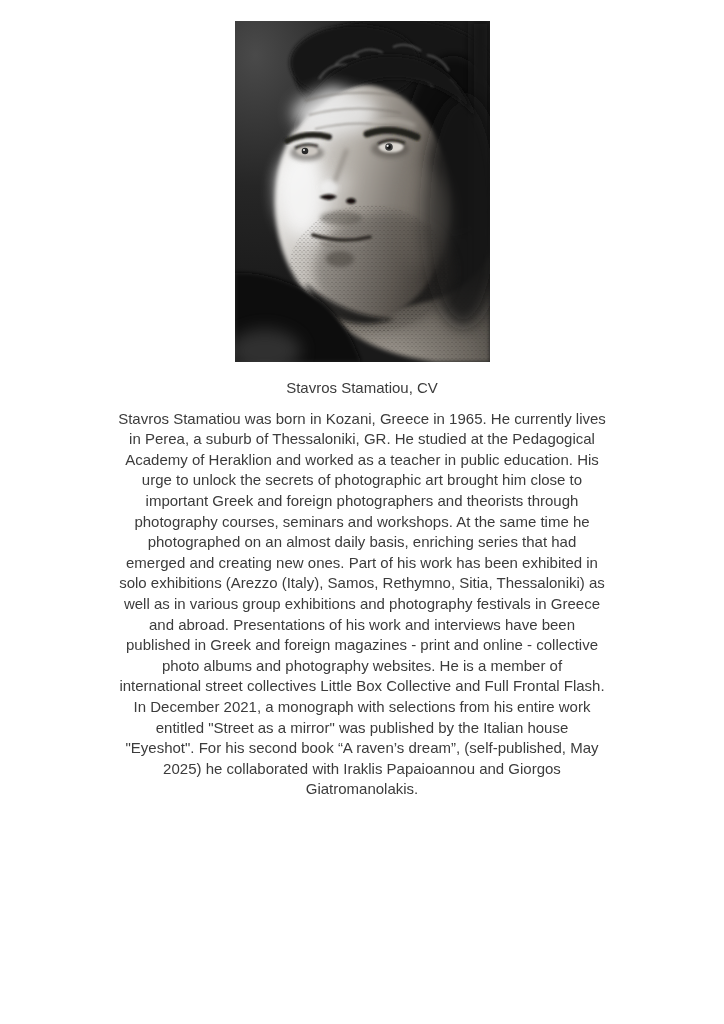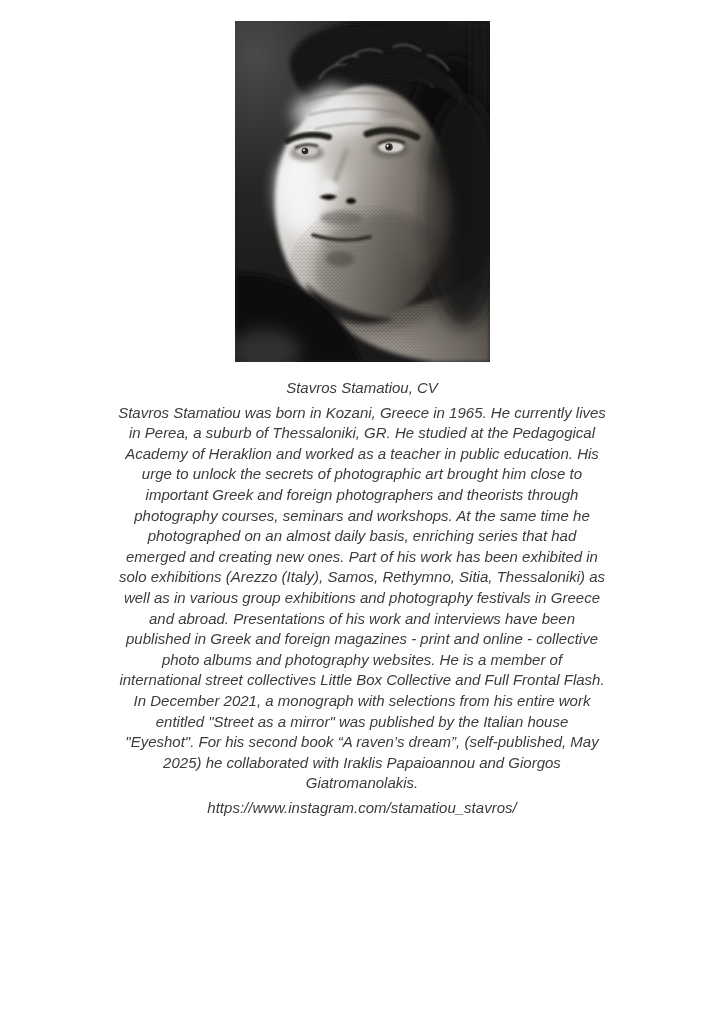--- a/index.html
+++ b/index.html
@@ -19,21 +19,21 @@
   }
   .portrait svg { display: block; }
   .cv {
     margin: 16px auto 0 auto;
     width: 700px;
     text-align: center;
     color: #3c3c3c;
     font-size: 15px;
     line-height: 20.6px;
   }
-  .cv p { margin: 4px; padding: 0; font-style: italic; }
+  .cv p { margin: 10px; padding: 0; }
   .cv-body { white-space: pre-line; }
   .cv-link { color: #3c3c3c; text-decoration: none; }
 </style>
 </head>
 <body>
 
 <main class="page">
 
   <figure class="portrait" aria-label="Black-and-white portrait photograph of Stavros Stamatiou, a man with dark curly hair and stubble, face lit from the left against a dark background">
     <svg width="255" height="341" viewBox="0 0 255 341" role="img">
@@ -146,16 +146,15 @@
 well as in various group exhibitions and photography festivals in Greece
 and abroad. Presentations of his work and interviews have been
 published in Greek and foreign magazines - print and online - collective
 photo albums and photography websites. He is a member of
 international street collectives Little Box Collective and Full Frontal Flash.
 In December 2021, a monograph with selections from his entire work
 entitled "Street as a mirror" was published by the Italian house
 "Eyeshot". For his second book “A raven’s dream”, (self-published, May
 2025) he collaborated with Iraklis Papaioannou and Giorgos
 Giatromanolakis.</p>
-    <p class="cv-link">https://www.instagram.com/stamatiou_stavros/</p>
   </section>
 
 </main>
 
 </body></html>

